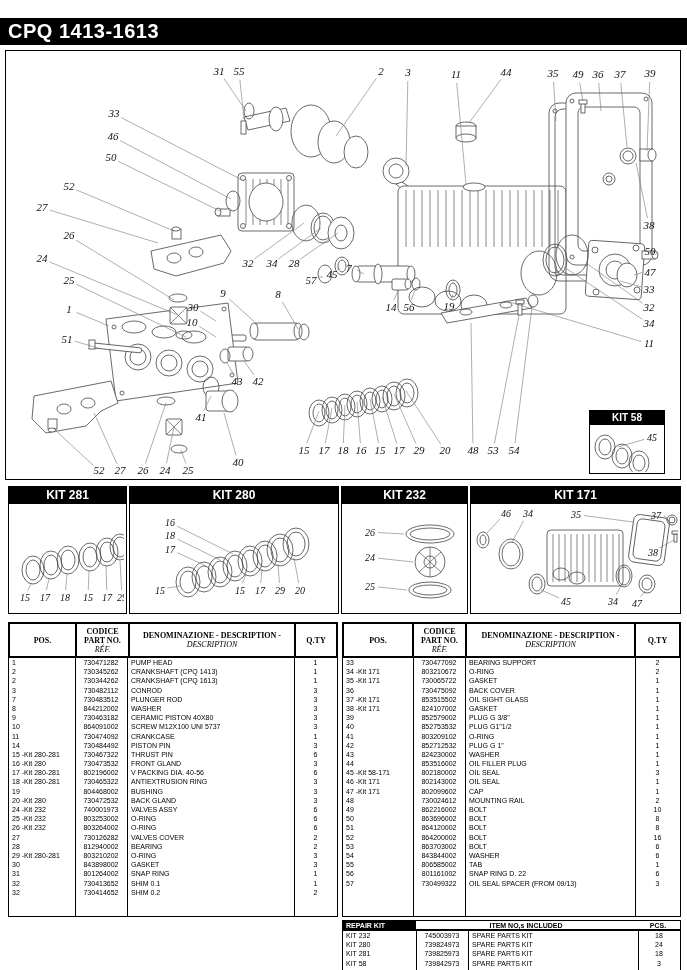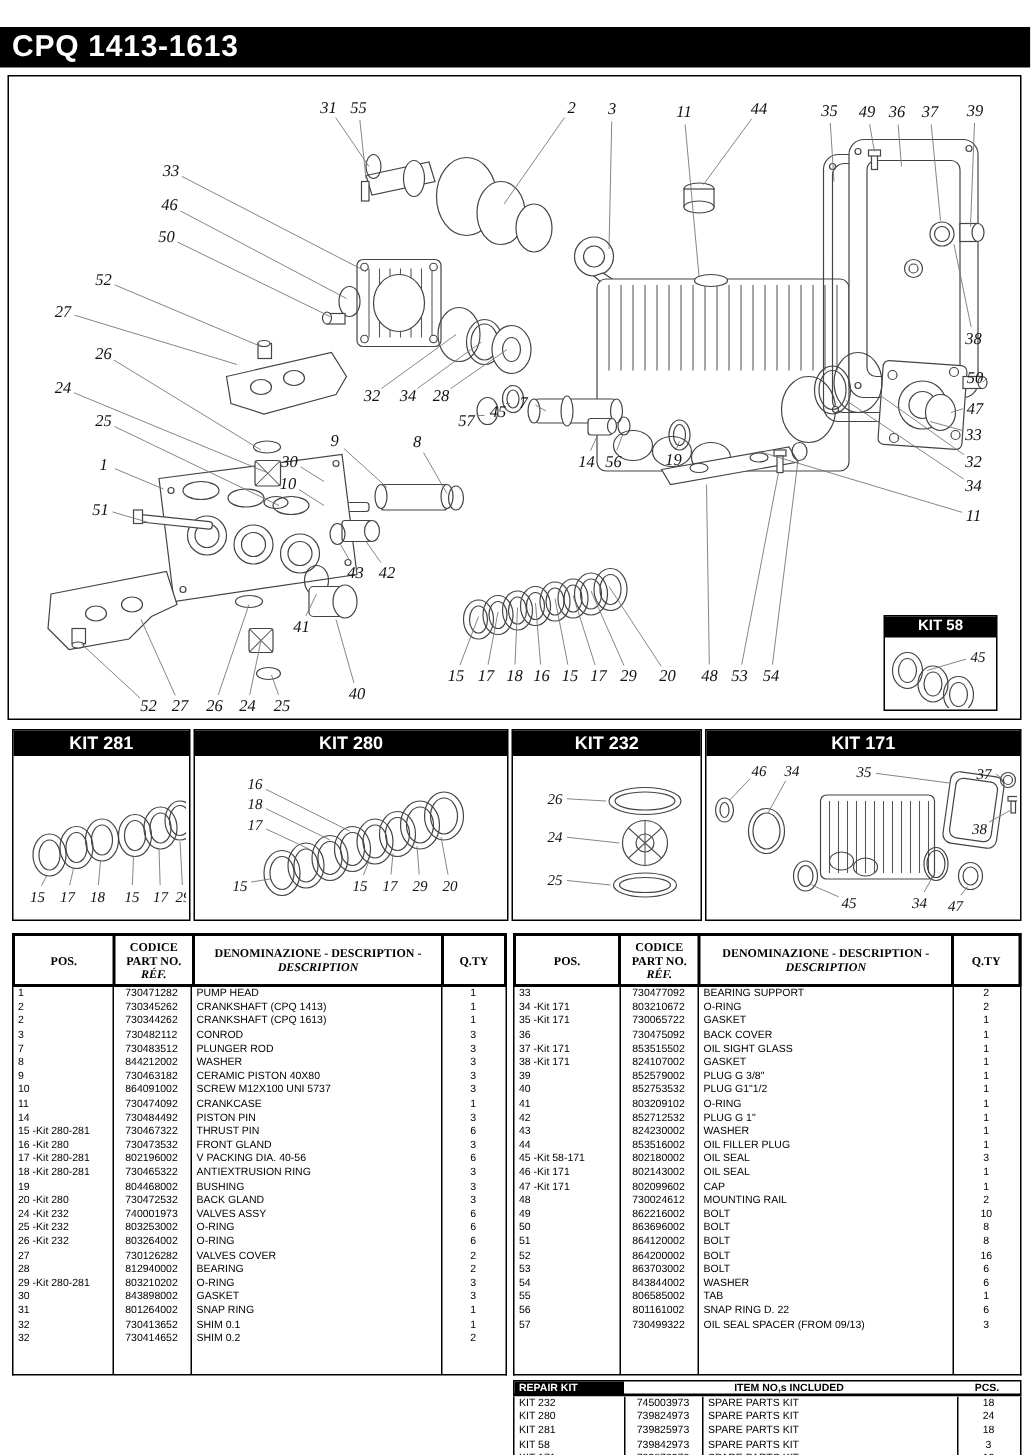--- a/index.html
+++ b/index.html
@@ -31,21 +31,21 @@
   #kit281{left:8px;width:119px;} #kit280{left:129px;width:210px;}
   #kit232{left:341px;width:127px;} #kit171{left:470px;width:211px;}
   
   .ptable{position:absolute;top:610px;}
   #table-left{left:8px;width:330px;} #table-right{left:342px;width:339px;}
   .thead{display:grid;height:36px;background:#000;gap:2px;border:2.5px solid #000;box-sizing:border-box;}
   #table-left .thead{grid-template-columns:65px 51px 164px 1fr;}
   #table-right .thead{grid-template-columns:68px 51px 167px 1fr;}
   .th{background:#fff;display:flex;flex-direction:column;justify-content:center;align-items:center;
       font-family:"Liberation Serif",serif;font-size:8px;font-weight:bold;line-height:9px;text-align:center;}
-  .th .n{font-weight:bold;} .th .i{font-weight:bold;font-style:italic;}
+  .th .n{font-weight:bold;} .th .i{font-weight:normal;font-style:italic;}
   .tbody{position:relative;border:1.2px solid #000;border-top:none;height:259px;background:#fff;
          box-sizing:border-box;overflow:hidden;}
   .tr{display:grid;height:9.2px;}
   #tbody-left .tr{grid-template-columns:66px 52px 167px 1fr;}
   #tbody-right .tr{grid-template-columns:70px 52px 170px 1fr;}
   .td{font-size:7px;line-height:9.2px;white-space:nowrap;overflow:hidden;}
   .td.c0{padding-left:3px;} .td.c1{text-align:center;} .td.c2{padding-left:4px;} .td.c3{text-align:center;}
   .vline{position:absolute;top:0;bottom:0;width:1px;background:#000;}
   
   #repair{position:absolute;left:342px;top:908px;width:339px;}

